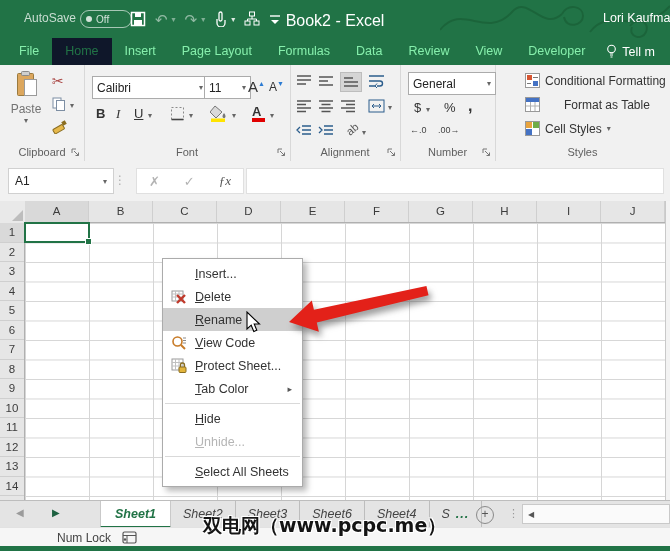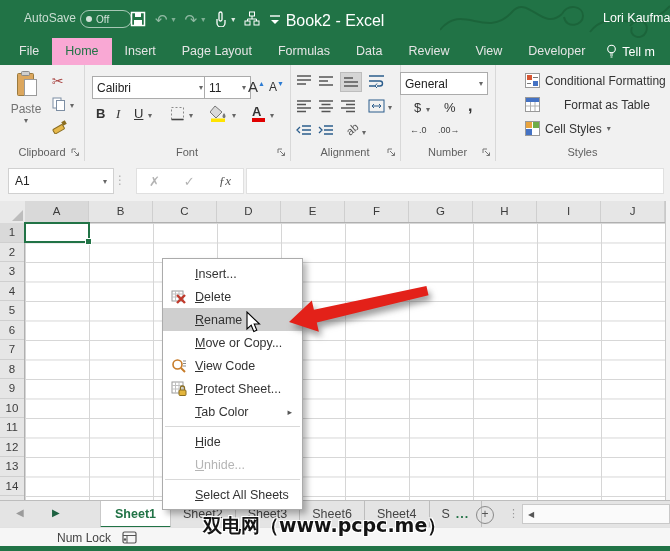--- a/index.html
+++ b/index.html
@@ -17,22 +17,22 @@
   .as-dot{width:6px;height:6px;border-radius:50%;background:rgba(255,255,255,.8);}
   .qat{left:130px;top:6px;display:flex;align-items:center;gap:9px;height:26px;}
   .qat .dim{opacity:.5;}
   .qat .caret{font-size:8px;color:rgba(255,255,255,.85);margin-left:-5px;}
   .uglyph{font-size:15px;color:#fff;line-height:1;}
   .wintitle{left:0;right:0;top:12px;text-align:center;font-size:16px;color:#fff;}
   .username{left:603px;top:11px;font-size:12.5px;color:#fff;white-space:nowrap;}
 
   
   .tabrow{left:0;top:38px;width:670px;height:27px;background:#217346;display:flex;align-items:stretch;padding-left:6px;}
-  .rtab{color:#e5e5e5;font-size:12.5px;line-height:27px;padding:0 13px;white-space:nowrap;}
-  .rtab.active{background:#f9a8d4;color:#217346;}
+  .rtab{color:#86efac;font-size:12.5px;line-height:27px;padding:0 13px;white-space:nowrap;}
+  .rtab.active{background:#0f172a;color:#217346;}
   .tellme{display:flex;align-items:center;gap:5px;color:#fff;font-size:12.5px;padding:0 8px;white-space:nowrap;}
 
   
   .ribbon{left:0;top:65px;width:670px;height:96px;background:#f1f1f1;border-bottom:1px solid #c6c6c6;}
   .rgroup{position:absolute;top:0;height:96px;border-right:1px solid #d8d8d8;}
   .glabel{position:absolute;bottom:3px;left:0;right:0;text-align:center;font-size:11px;color:#5f5f5f;}
   .launcher{position:absolute;bottom:4px;right:4px;}
   .combo{position:absolute;background:#fff;border:1px solid #ababab;font-size:12px;color:#222;
          display:flex;align-items:center;padding:0 4px;}
   .combo .caret{margin-left:auto;font-size:8px;color:#666;}
@@ -85,21 +85,21 @@
   .k{text-decoration:underline;}
 
   
   .redarrow{left:282px;top:278px;z-index:30;filter:drop-shadow(3px 5px 3px rgba(80,80,80,.55));}
   .cursor{left:246px;top:311px;z-index:31;}
 
   
   .tabbar{left:0;top:500px;width:670px;height:27px;background:#e4e4e4;border-top:1px solid #bdbdbd;box-sizing:border-box;}
   .navarr{top:6px;font-size:10px;}
   .sheettabs{left:100px;top:0;height:27px;display:flex;align-items:stretch;}
-  .stab{font-size:12.5px;color:#444;line-height:26px;padding:0 12px;border-right:1px solid #bdbdbd;white-space:nowrap;}
+  .stab{font-size:12.5px;color:#444;line-height:26px;padding:0 12px;border-right:1px solid #bdbdbd;white-space:nowrap;font-style:italic;}
   .stab.active{background:#fff;color:#217346;font-weight:bold;border:1px solid #c9c9c9;border-top:none;
                border-bottom:2px solid #217346;box-sizing:border-box;padding:0 14px;}
   .stab.more .dots{color:#217346;font-weight:bold;letter-spacing:1px;margin-left:6px;}
   .addsheet{left:476px;top:5px;width:16px;height:16px;border:1px solid #8a8a8a;border-radius:50%;
             color:#555;font-size:12px;line-height:15px;text-align:center;}
   .tdots{left:508px;top:6px;color:#999;font-size:11px;}
   .hscroll{left:522px;top:3px;width:148px;height:20px;background:#fafafa;border:1px solid #c9c9c9;
            display:flex;align-items:center;box-sizing:border-box;}
   .hscroll .g{font-size:8px;color:#555;margin-left:5px;}
 
@@ -279,21 +279,21 @@
     <span class="ic" style="left:56px;top:58px;font-size:11px;color:#555;transform:rotate(-40deg);">ab</span>
     <span class="ic caret" style="left:72px;top:63px;">▾</span>
     <div class="glabel">Alignment</div>
     <svg class="launcher" width="9" height="9" viewBox="0 0 9 9">
       <path d="M1,1 H5 M1,1 V5" stroke="#777" fill="none"></path>
         <path d="M3,3 L7.5,7.5 M7.5,7.5 H4.5 M7.5,7.5 V4.5" stroke="#777" fill="none"></path>
     </svg>
   </div>
 
   <div class="rgroup" style="left:400px;width:95px;">
-    <div class="combo" style="left:0;top:7px;width:78px;height:21px;">
+    <div class="combo" style="left:8px;top:7px;width:78px;height:21px;">
       <span>General</span>
       <span class="caret">▾</span>
     </div>
     <span class="btn-letter" style="left:14px;top:35px;">$</span>
     <span class="ic caret" style="left:26px;top:40px;">▾</span>
     <span class="btn-letter" style="left:44px;top:35px;">%</span>
     <span class="btn-letter" style="left:68px;top:32px;font-size:16px;font-weight:bold;">,</span>
     <span class="ic" style="left:10px;top:60px;font-size:9px;color:#444;">←.0</span>
     <span class="ic" style="left:38px;top:60px;font-size:9px;color:#444;">.00→</span>
     <div class="glabel">Number</div>
@@ -399,24 +399,20 @@
       <path d="M6,6 L14,14 M14,6 L6,14" stroke="#c0392b" stroke-width="2.4"></path>
     </svg>
       </span>
     <span><span class="k">D</span><span>elete</span></span>
   </div>
   <div class="mi hl">
     <span class="mico"></span>
       <span><span class="k">R</span><span>ename</span></span>
   </div>
   <div class="mi">
-    <span class="mico"></span>
-      <span><span class="k">M</span><span>ove or Copy...</span></span>
-  </div>
-  <div class="mi">
     <span class="mico">
         <svg width="16" height="16" viewBox="0 0 16 16">
       <circle cx="6.5" cy="6.5" r="4.5" fill="#fff" stroke="#c77b28" stroke-width="1.6"></circle>
       <path d="M10,10 L14,14" stroke="#c77b28" stroke-width="2"></path>
       <path d="M12,3 h3 M12,5.5 h3 M12,8 h3" stroke="#8a8a8a"></path>
     </svg>
       </span>
     <span><span class="k">V</span><span>iew Code</span></span>
   </div>
   <div class="mi">

